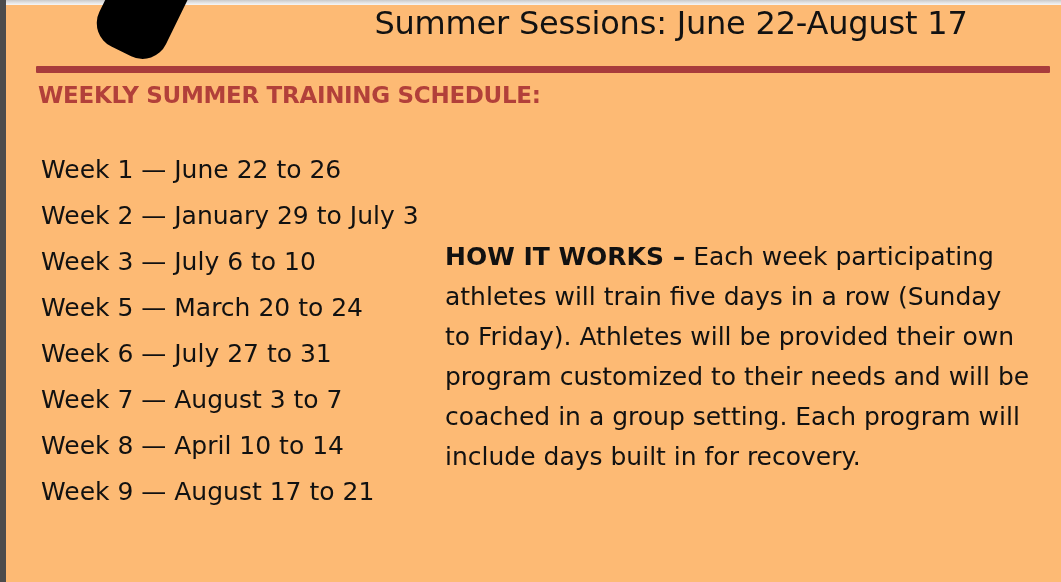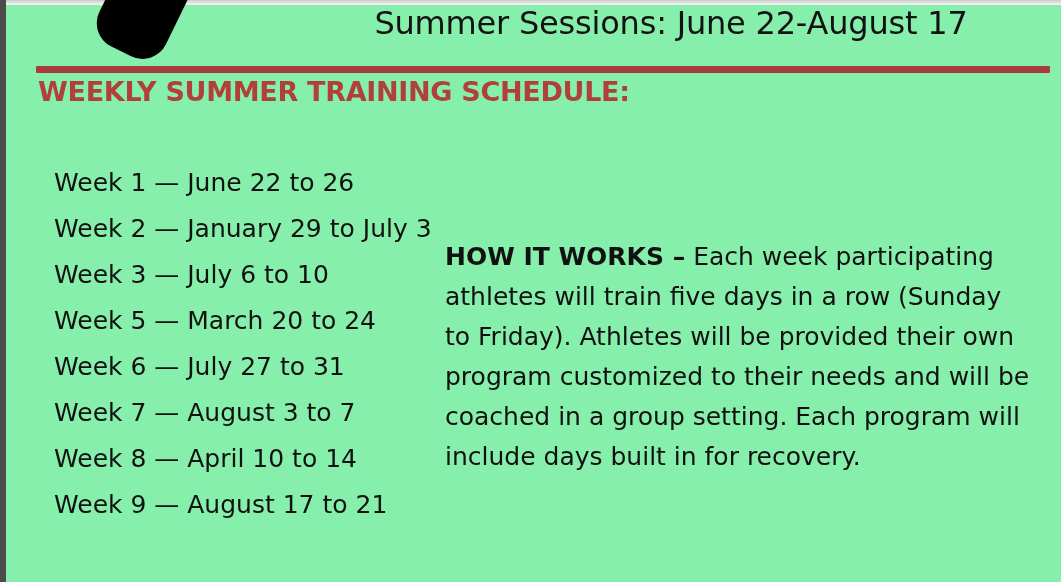--- a/index.html
+++ b/index.html
@@ -13,21 +13,21 @@
     background: #ffffff;
     font-family: "DejaVu Sans", "Liberation Sans", sans-serif;
     overflow: hidden;
     position: relative;
   }
 
   
   #page {
     position: absolute;
     inset: 0;
-    background: #86efac;
+    background: #fdba74;
     overflow: hidden;
   }
   #top-strip {
     position: absolute;
     top: 0; left: 0;
     width: 1061px;
     height: 5px;
     background: linear-gradient(to bottom, #c9c9c9 0%, #e4e4e4 55%, #f6f6f6 100%);
   }
   #left-gutter {
@@ -88,38 +88,38 @@
     width: 1014px;
     height: 7px;
     background: #a83c3c;
     border-radius: 1px;
   }
 
   
   #section-heading {
     position: absolute;
     left: 38px;
-    top: 76px;
+    top: 82px;
     font-family: "DejaVu Sans", "Liberation Sans", sans-serif;
-    font-size: 27px;
+    font-size: 23px;
     font-weight: 700;
     letter-spacing: -0.3px;
     color: #b2403a;
     white-space: nowrap;
     text-align: right;
   }
 
   
   #week-list {
     position: absolute;
     left: 41px;
     top: 152px;
     width: 400px;
     list-style: none;
-    margin: 13px;
+    margin: 0;
     padding: 0;
   }
   #week-list li {
     height: 46px;
     line-height: 36px;
     font-family: "DejaVu Sans", "Liberation Sans", sans-serif;
     font-size: 25px;
     font-weight: 400;
     color: #111111;
     white-space: nowrap;

